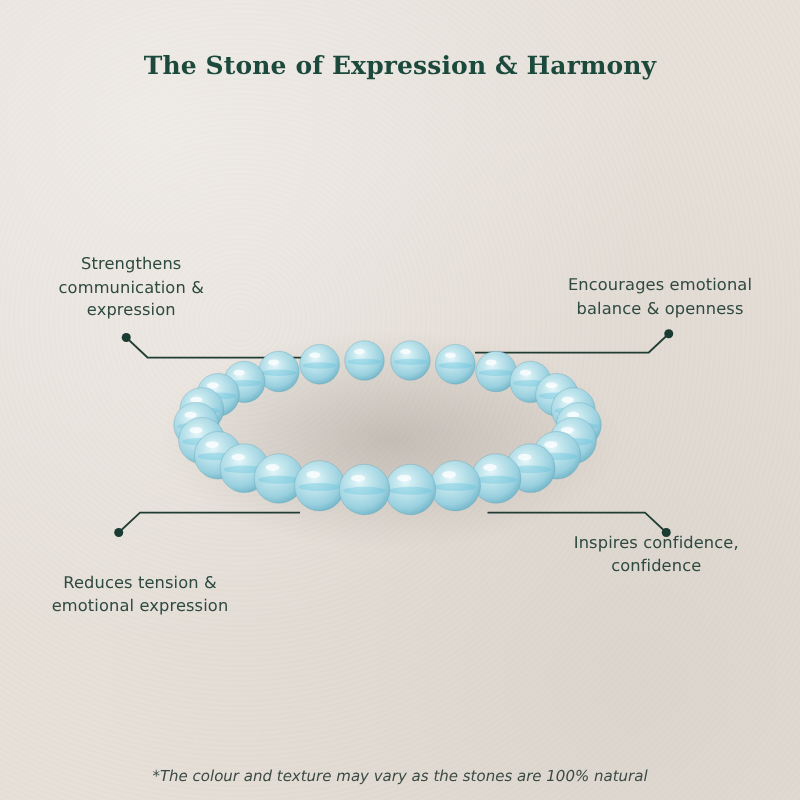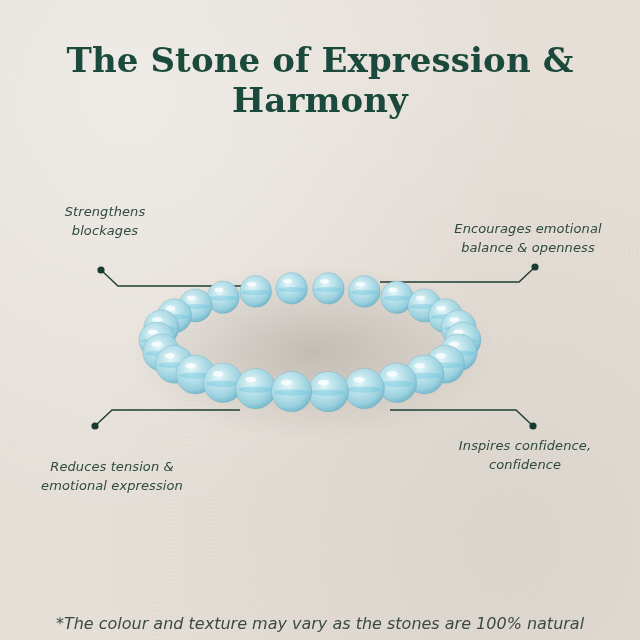--- a/index.html
+++ b/index.html
@@ -19,71 +19,72 @@
       font-family: "DejaVu Sans", sans-serif;
     }
     .title {
       position: absolute;
       left: 0;
       top: 40px;
       width: 640px;
       text-align: center;
       font-family: "DejaVu Serif", serif;
       font-weight: bold;
-      font-size: 34px;
+      font-size: 20px;
       letter-spacing: 0.1px;
       color: #1b4a3c;
       margin: 0;
     }
     .feature {
       position: absolute;
       text-align: center;
       font-family: "DejaVu Sans", sans-serif;
       font-size: 13px;
       line-height: 18.5px;
       color: #2f4a40;
       letter-spacing: 0.1px;
     }
-    .feature span { display: block; font-style: italic; }
+    .feature span { display: block; }
     #f-tl { left: 35px;  top: 203px; width: 140px; }
     #f-tr { left: 428px; top: 220px; width: 200px; }
     #f-bl { left: 27px;  top: 458px; width: 170px; }
-    #f-br { left: 440px; top: 437px; width: 170px; }
+    #f-br { left: 440px; top: 426px; width: 170px; }
 
     .leaders {
       position: absolute;
       left: 0; top: 0;
       width: 640px; height: 640px;
       pointer-events: none;
     }
     .bracelet {
       position: absolute;
       left: 0; top: 0;
       width: 640px; height: 640px;
     }
     .footnote {
       position: absolute;
       left: 0;
       top: 614px;
       width: 640px;
       text-align: center;
       font-family: "DejaVu Sans", sans-serif;
       font-style: italic;
-      font-size: 16px;
+      font-size: 12px;
       color: #3c4a44;
     }
   </style>
 </head>
 <body>
 
 <h1 class="title">The Stone of Expression &amp; Harmony</h1>
 
 <div class="feature" id="f-tl">
   <span>Strengthens</span>
-  <span>blockages</span>
+  <span>communication &amp;</span>
+  <span>expression</span>
 </div>
 
 <div class="feature" id="f-tr">
   <span>Encourages emotional</span>
   <span>balance &amp; openness</span>
 </div>
 
 <div class="feature" id="f-bl">
   <span>Reduces tension &amp;</span>
   <span>emotional expression</span>

